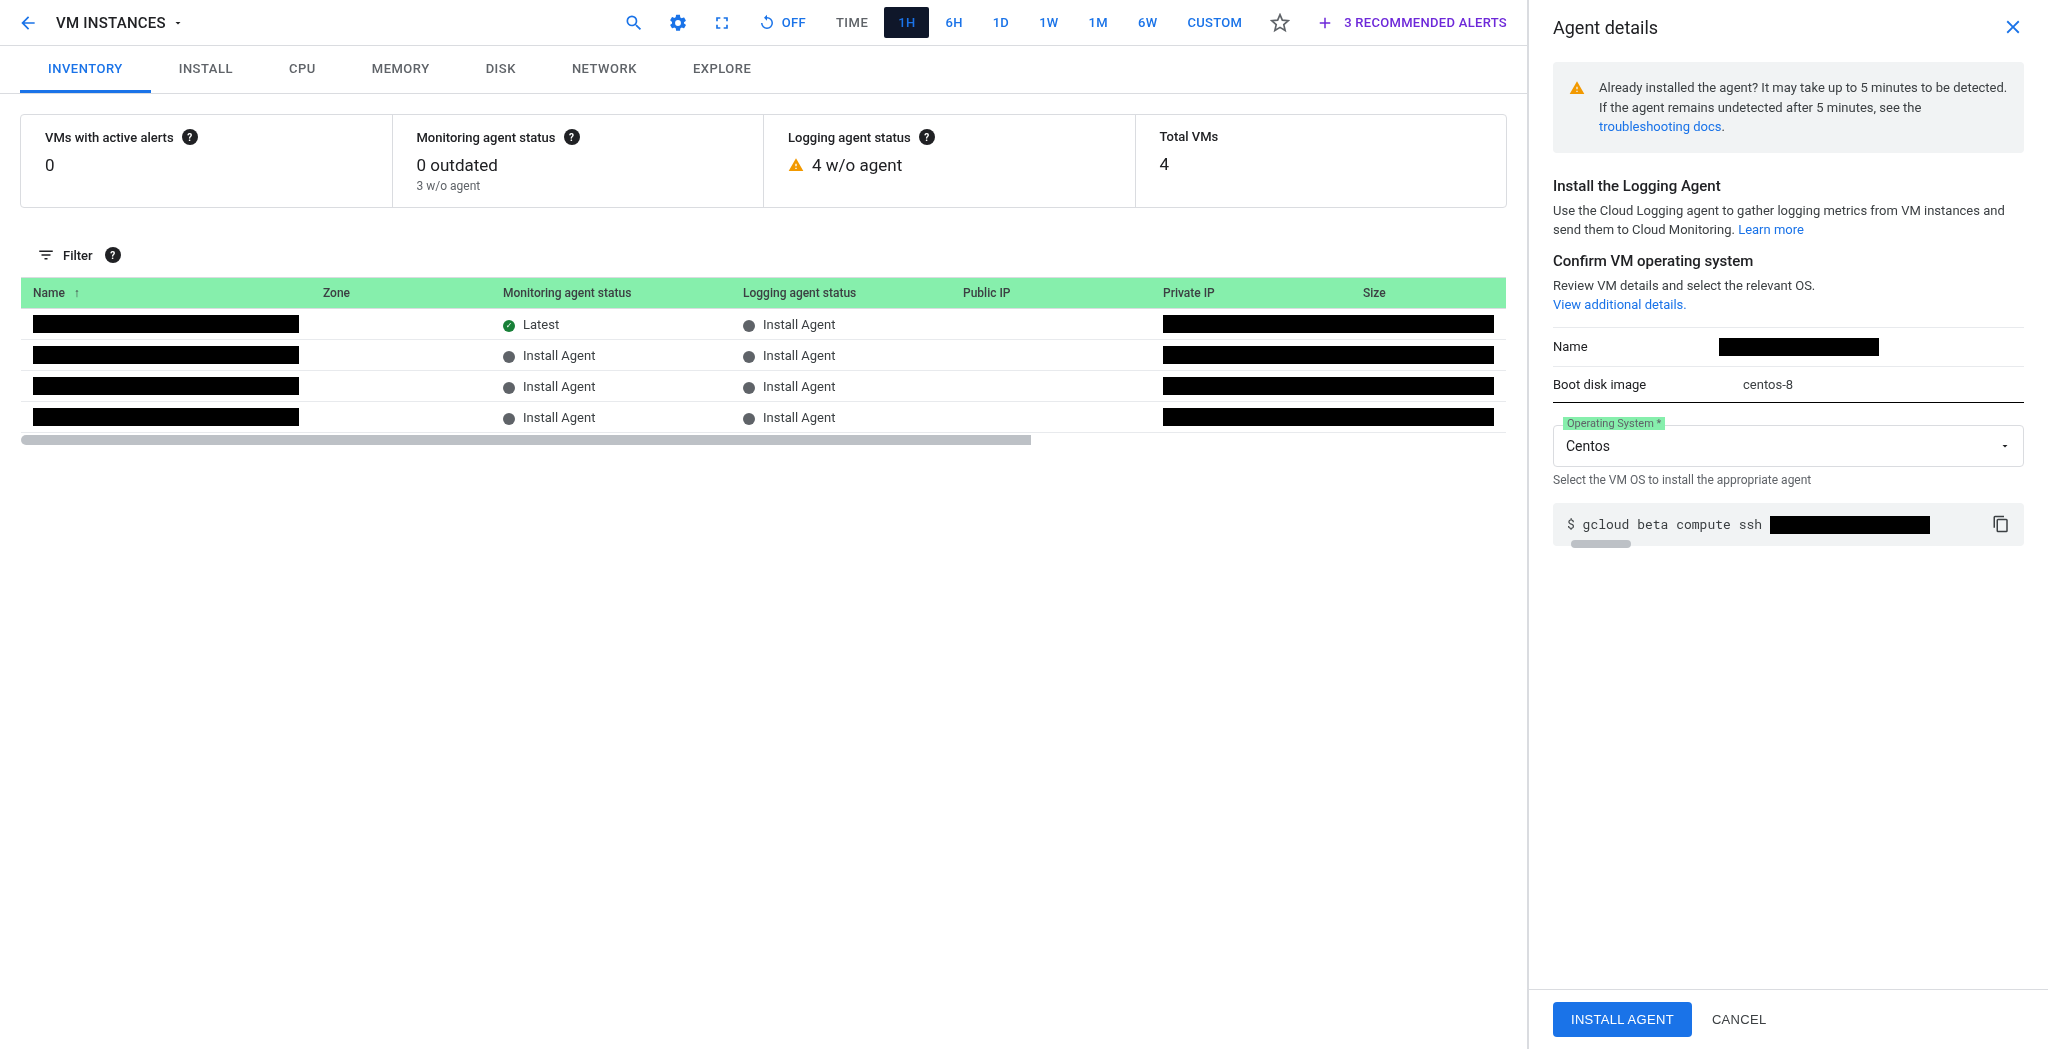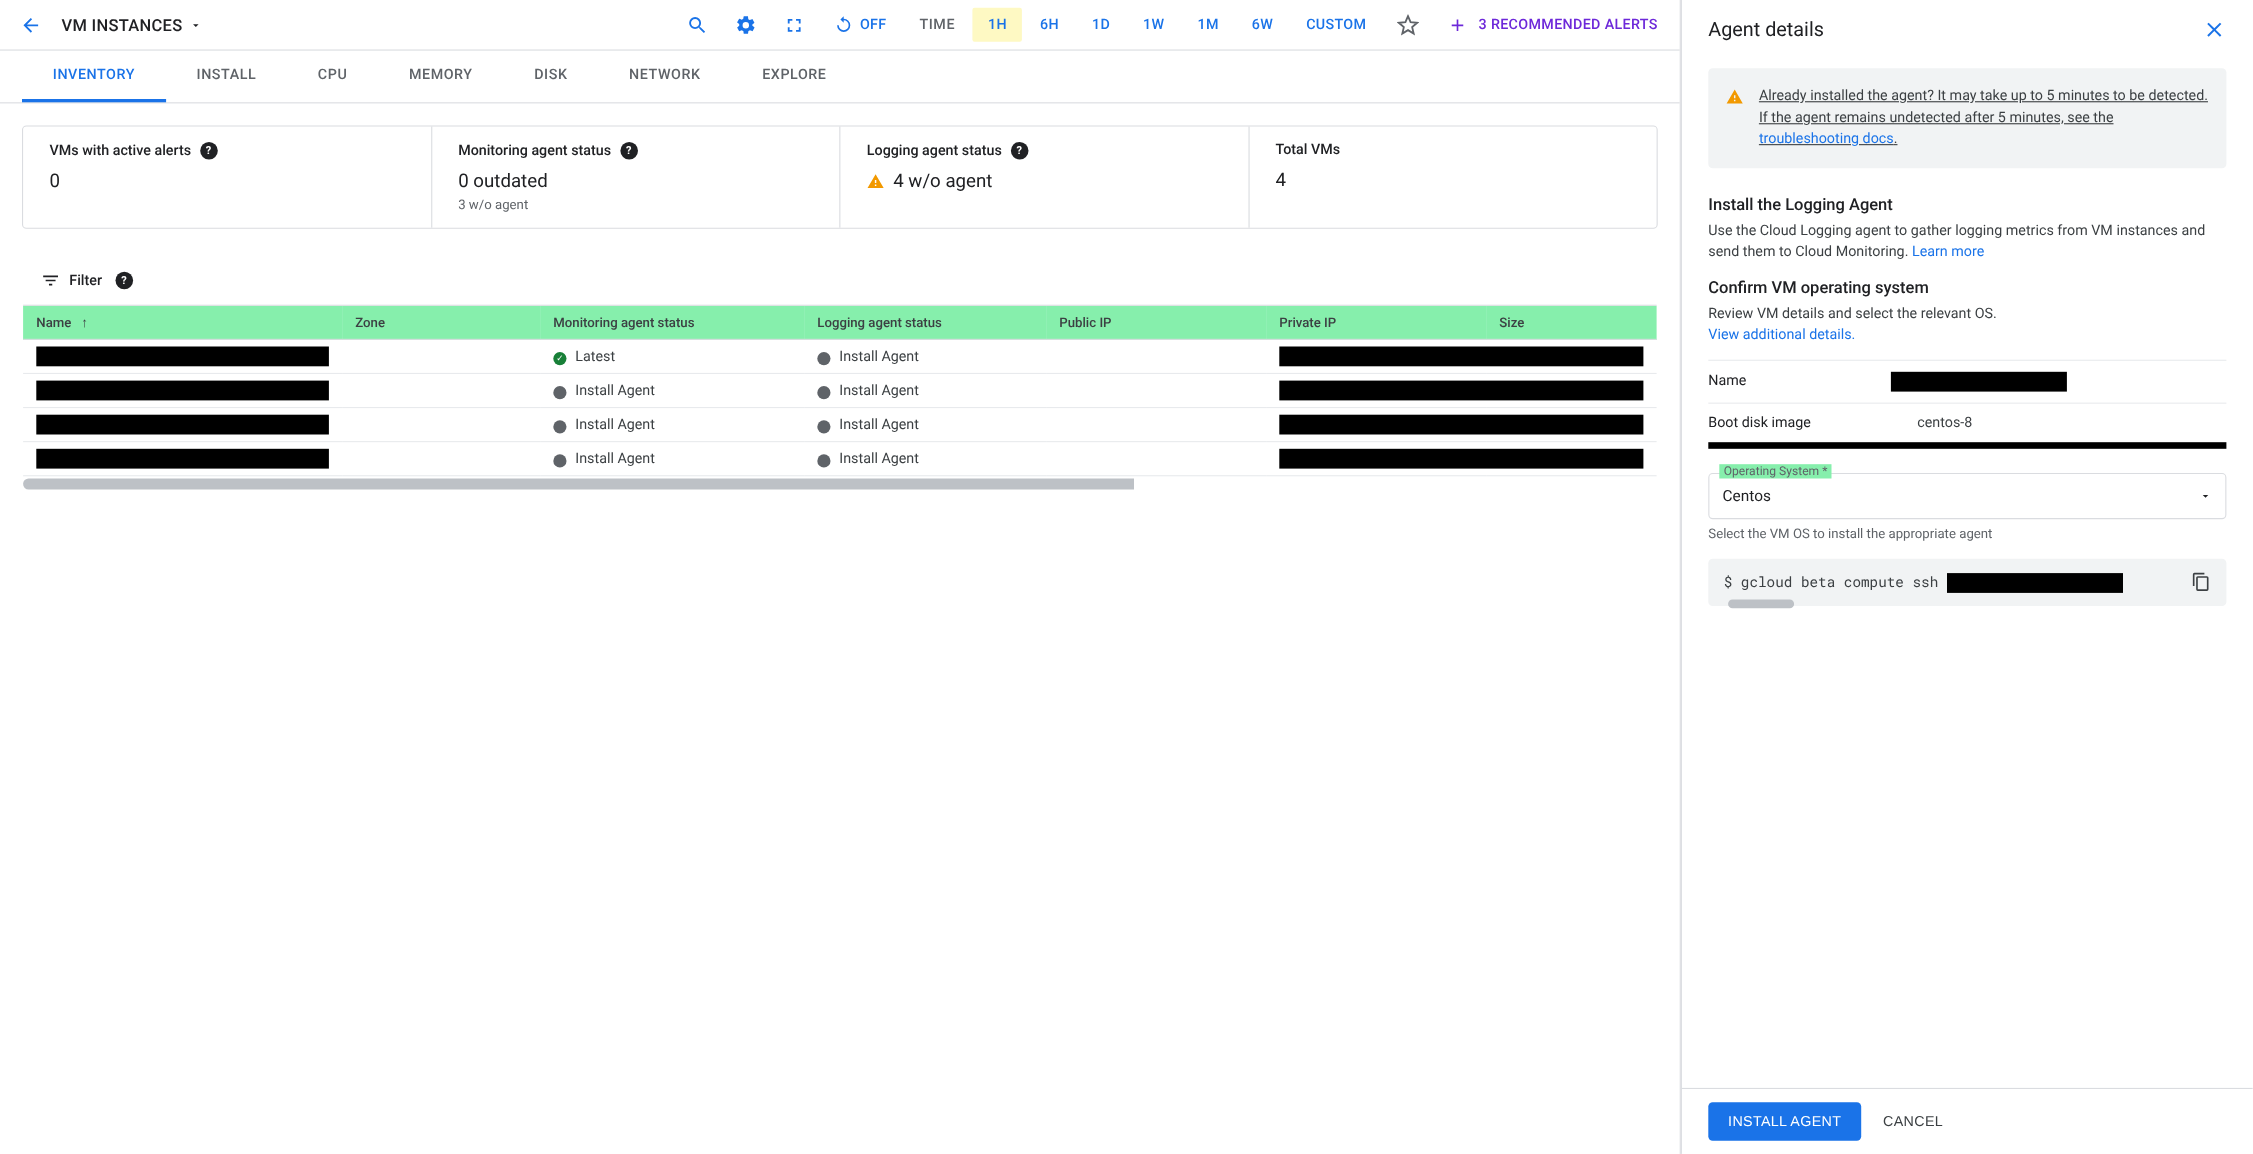--- a/index.html
+++ b/index.html
@@ -44,21 +44,21 @@
     .time-group {
       display: flex; align-items: center;
       gap: 2px;
     }
     .time-label { color: #5f6368; font-size: 13px; font-weight: 500; padding: 0 14px; letter-spacing: .5px; }
     .time-opt {
       color: #1a73e8; font-size: 13px; font-weight: 500;
       padding: 8px 14px; border-radius: 2px; cursor: pointer;
       letter-spacing: .3px;
     }
-    .time-opt.selected { background: #fef9c3; }
+    .time-opt.selected { background: #0f172a; }
     .off-chip {
       display: flex; align-items: center; gap: 6px;
       color: #1a73e8; font-weight: 500; padding: 0 12px; cursor: pointer;
       letter-spacing: .3px;
     }
     .rec-alerts {
       display: flex; align-items: center; gap: 10px;
       color: #6d28d9; font-weight: 500; padding: 0 12px; cursor: pointer;
       letter-spacing: .3px;
     }
@@ -177,33 +177,32 @@
 
     .info-box {
       background: #f1f3f4;
       border-radius: 4px;
       padding: 16px;
       display: flex; gap: 14px;
       font-size: 13px;
       color: #3c4043;
       line-height: 1.5;
       margin-bottom: 24px;
-      text-decoration: underline;
     }
     .info-box .ic { color: #f29900; flex-shrink: 0; margin-top: 2px; }
     a.link { color: #1a73e8; text-decoration: none; }
     a.link:hover, .underline { text-decoration: underline; }
 
     .side-h3 { font-size: 15px; font-weight: 500; margin-bottom: 6px; margin-top: 4px; }
     .side-p { font-size: 13px; color: #3c4043; margin-bottom: 12px; line-height: 1.5; }
 
     .kv { display: flex; gap: 16px; padding: 10px 0; border-top: 1px solid #e8eaed; align-items: center; }
     .kv .k { width: 150px; font-size: 13px; color: #202124; }
     .kv .v { font-size: 13px; color: #3c4043; flex: 1; }
-    .kv:last-of-type { border-bottom: 6px solid #000000; gap: 40px; }
+    .kv:last-of-type { border-bottom: 1px solid #000000; gap: 40px; }
     .redact-inline { background: #000; height: 18px; width: 160px; display: inline-block; vertical-align: middle; }
 
     .field-wrap { position: relative; margin-top: 22px; }
     .field-wrap label {
       position: absolute; top: -8px; left: 10px;
       background: #86efac; padding: 0 4px;
       font-size: 11px; color: #5f6368;
     }
     .select-box {
       width: 100%;

